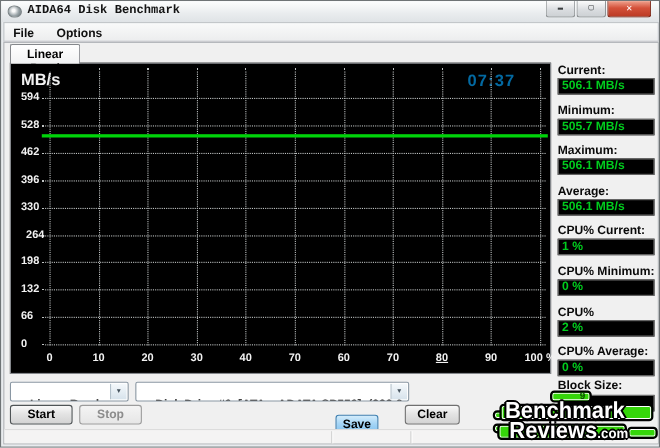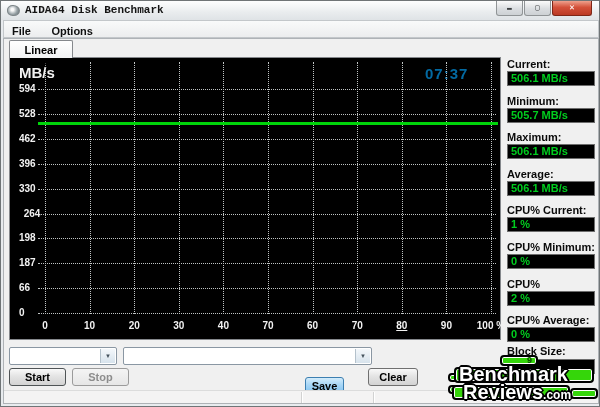--- a/index.html
+++ b/index.html
@@ -108,21 +108,21 @@
       <div class="ytick" style="top: 74.8px;">462</div>
       <div class="hgrid" style="top: 105.7px;"></div>
       <div class="ytick" style="top: 99.7px;">396</div>
       <div class="hgrid" style="top: 130.6px;"></div>
       <div class="ytick" style="top: 124.6px;">330</div>
       <div class="hgrid" style="top: 155.5px;"></div>
       <div class="ytick" style="top: 149.5px; text-align: center;">264</div>
       <div class="hgrid" style="top: 180.4px;"></div>
       <div class="ytick" style="top: 174.4px;">198</div>
       <div class="hgrid" style="top: 205.3px;"></div>
-      <div class="ytick" style="top: 199.3px;">187</div>
+      <div class="ytick" style="top: 199.3px;">132</div>
       <div class="hgrid" style="top: 230.2px;"></div>
       <div class="ytick" style="top: 224.2px;">66</div>
       <div class="hgrid" style="top: 255.1px;"></div>
       <div class="ytick" style="top: 249.1px;">0</div>
       <div class="vgrid" style="left: 35px;"></div>
       <div class="xtick" style="left: 13px;">0</div>
       <div class="vgrid" style="left: 79.6px;"></div>
       <div class="xtick" style="left: 57.6px;">10</div>
       <div class="vgrid" style="left: 124.2px;"></div>
       <div class="xtick" style="left: 102.2px;">20</div>

